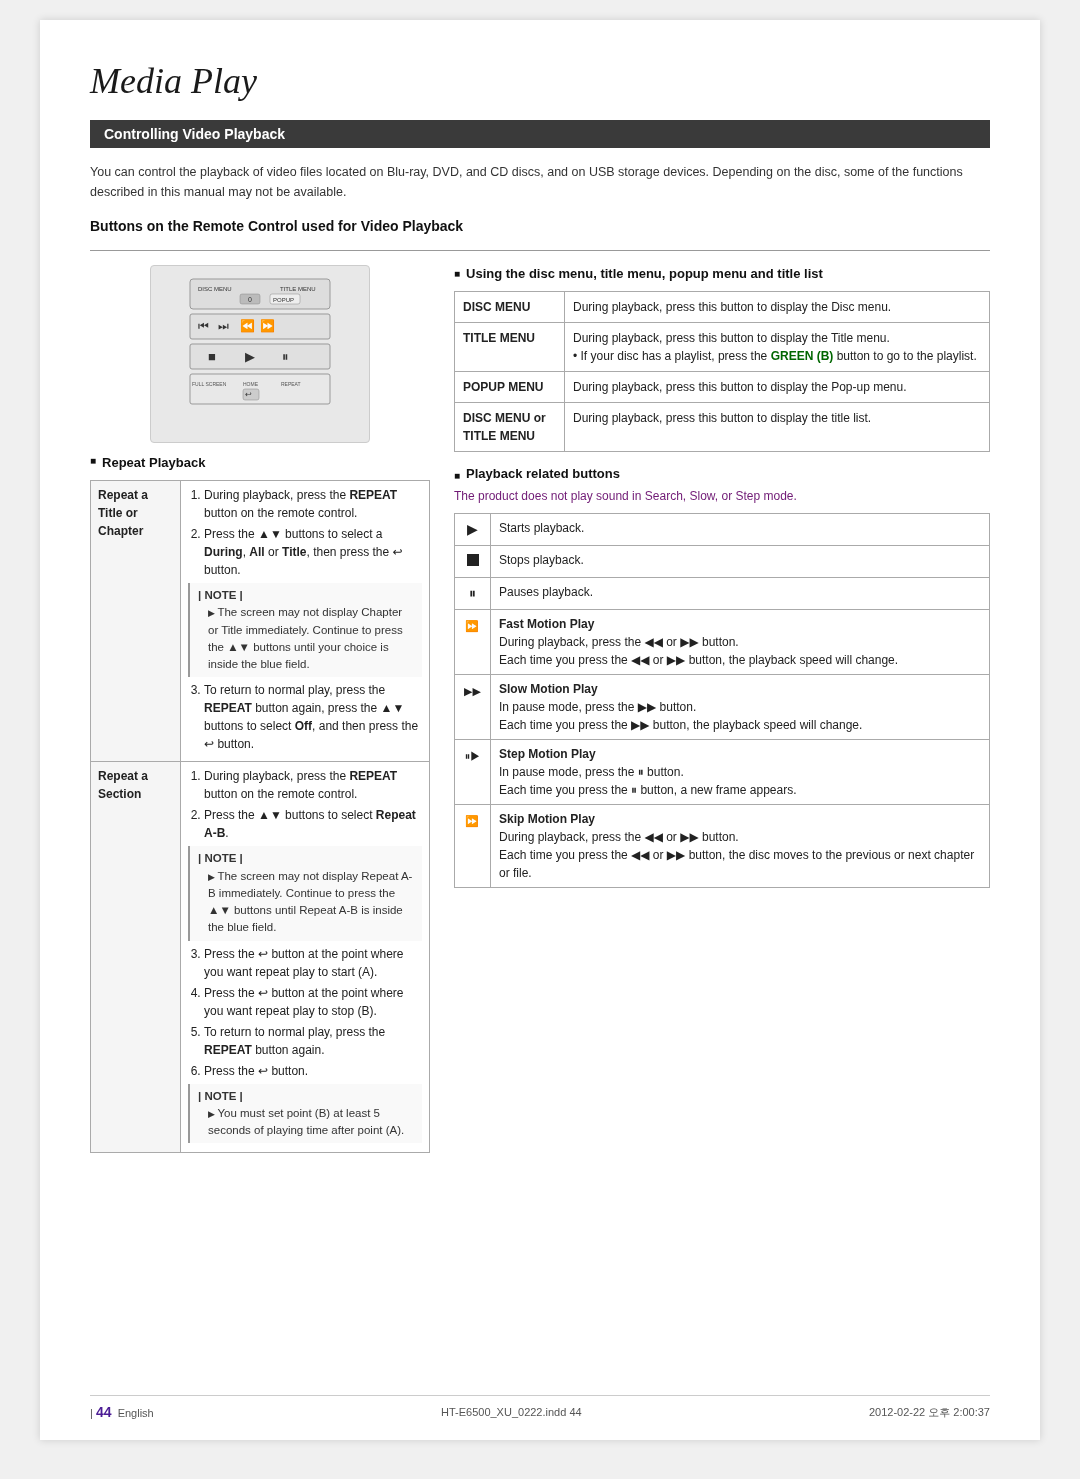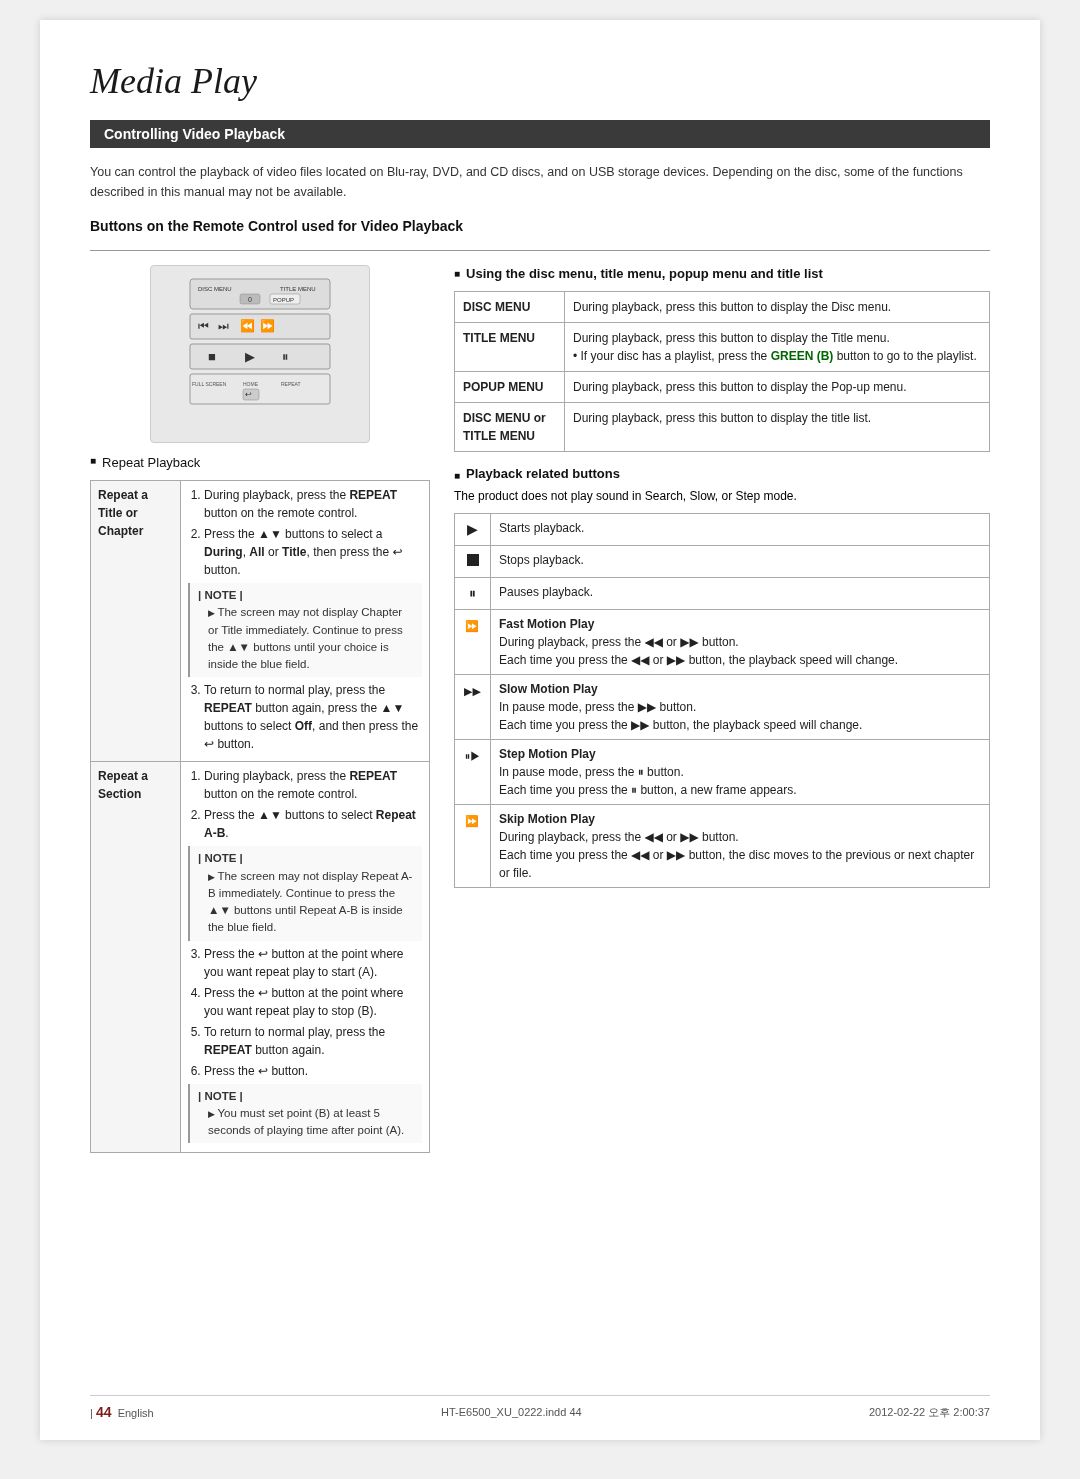--- a/index.html
+++ b/index.html
@@ -72,21 +72,21 @@
       border-radius: 4px;
     }
     .remote-svg {
       width: 200px;
       height: 160px;
       display: block;
       margin: 0 auto;
     }
     .repeat-header {
       font-size: 13px;
-      font-weight: normal;
+      font-weight: bold;
       color: #111;
       margin-bottom: 10px;
       display: flex;
       align-items: flex-start;
       gap: 6px;
     }
     .repeat-header::before {
       content: "■";
       font-size: 10px;
     }
@@ -171,21 +171,21 @@
       display: flex;
       align-items: flex-end;
       gap: 6px;
     }
     .playback-header::before {
       content: "■";
       font-size: 10px;
     }
     .playback-intro {
       font-size: 12px;
-      color: #000000;
+      color: #701a75;
       margin-bottom: 8px;
       line-height: 1.5;
     }
     .playback-table {
       width: 100%;
       border-collapse: collapse;
       font-size: 12px;
     }
     .playback-table td {
       border: 1px solid #aaa;
@@ -211,21 +211,21 @@
       justify-content: space-between;
       align-items: center;
       font-size: 11px;
       color: #555;
       border-top: 1px solid #ccc;
       padding-top: 8px;
     }
     .page-number {
       font-size: 14px;
       font-weight: bold;
-      color: #7f1d1d;
+      color: #4c1d95;
     }
     ol.steps {
       padding-left: 16px;
       margin: 0;
     }
     ol.steps li {
       margin-bottom: 3px;
       font-size: 12px;
       line-height: 1.5;
     }

